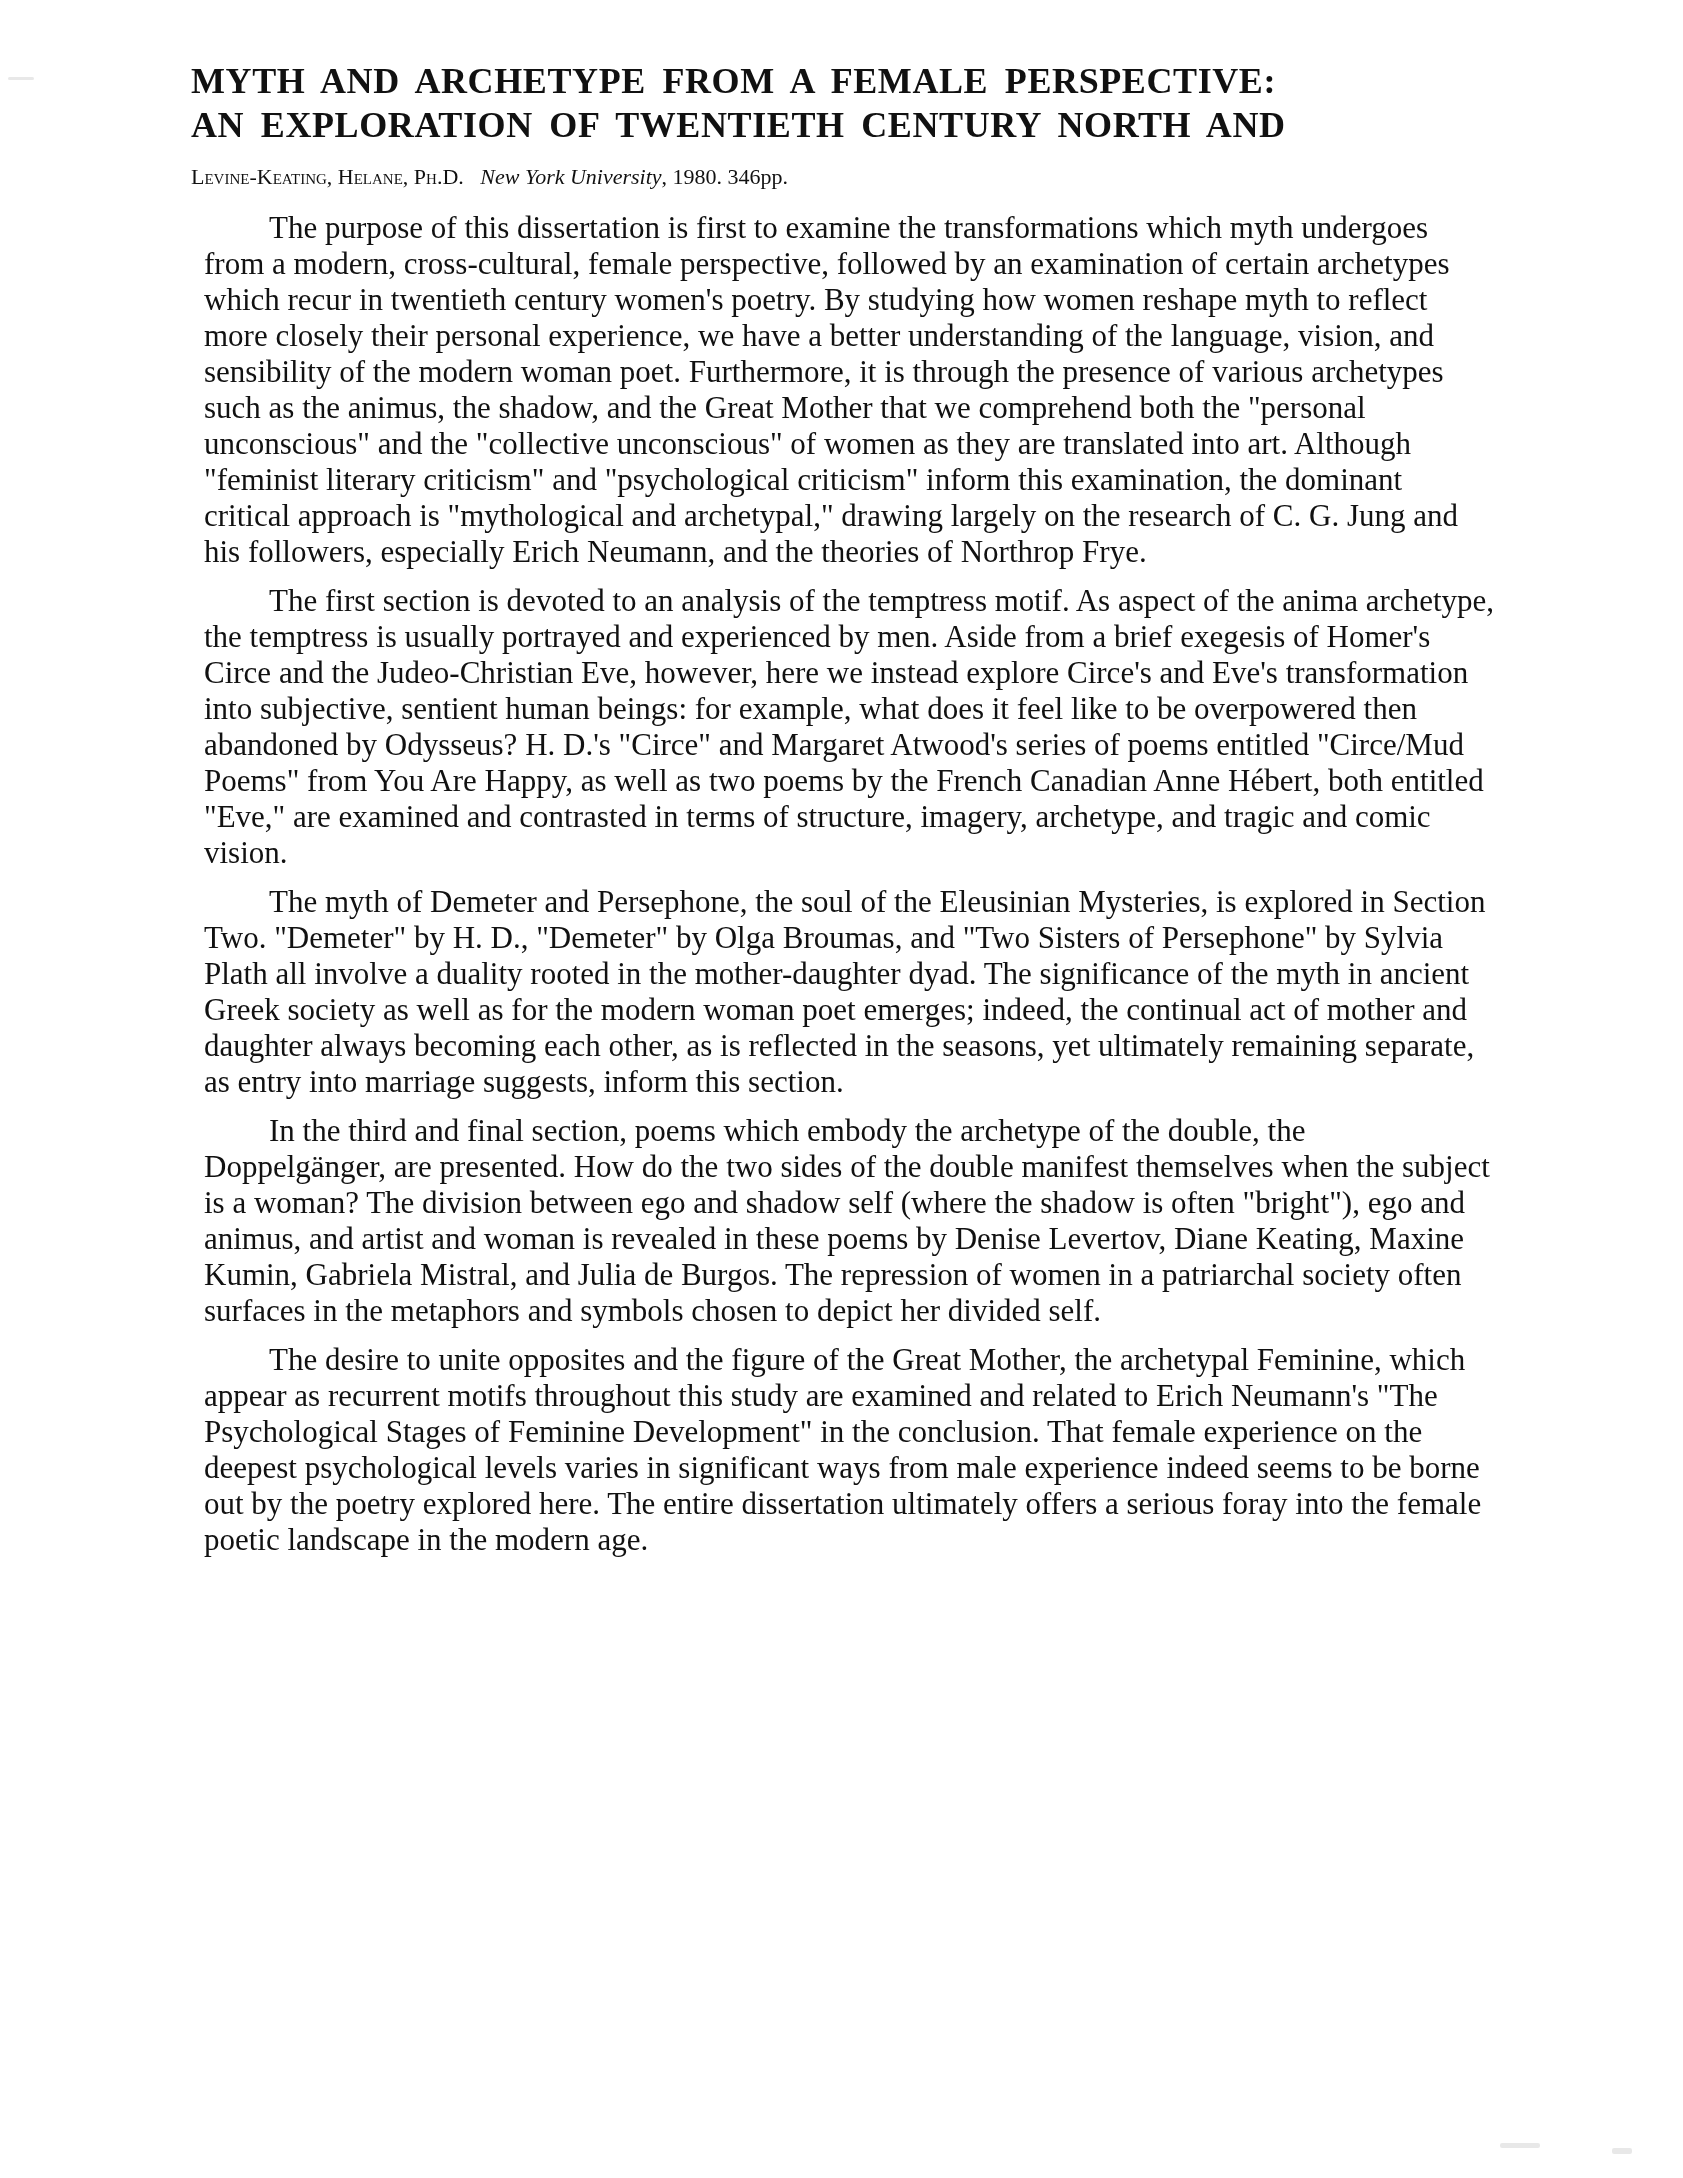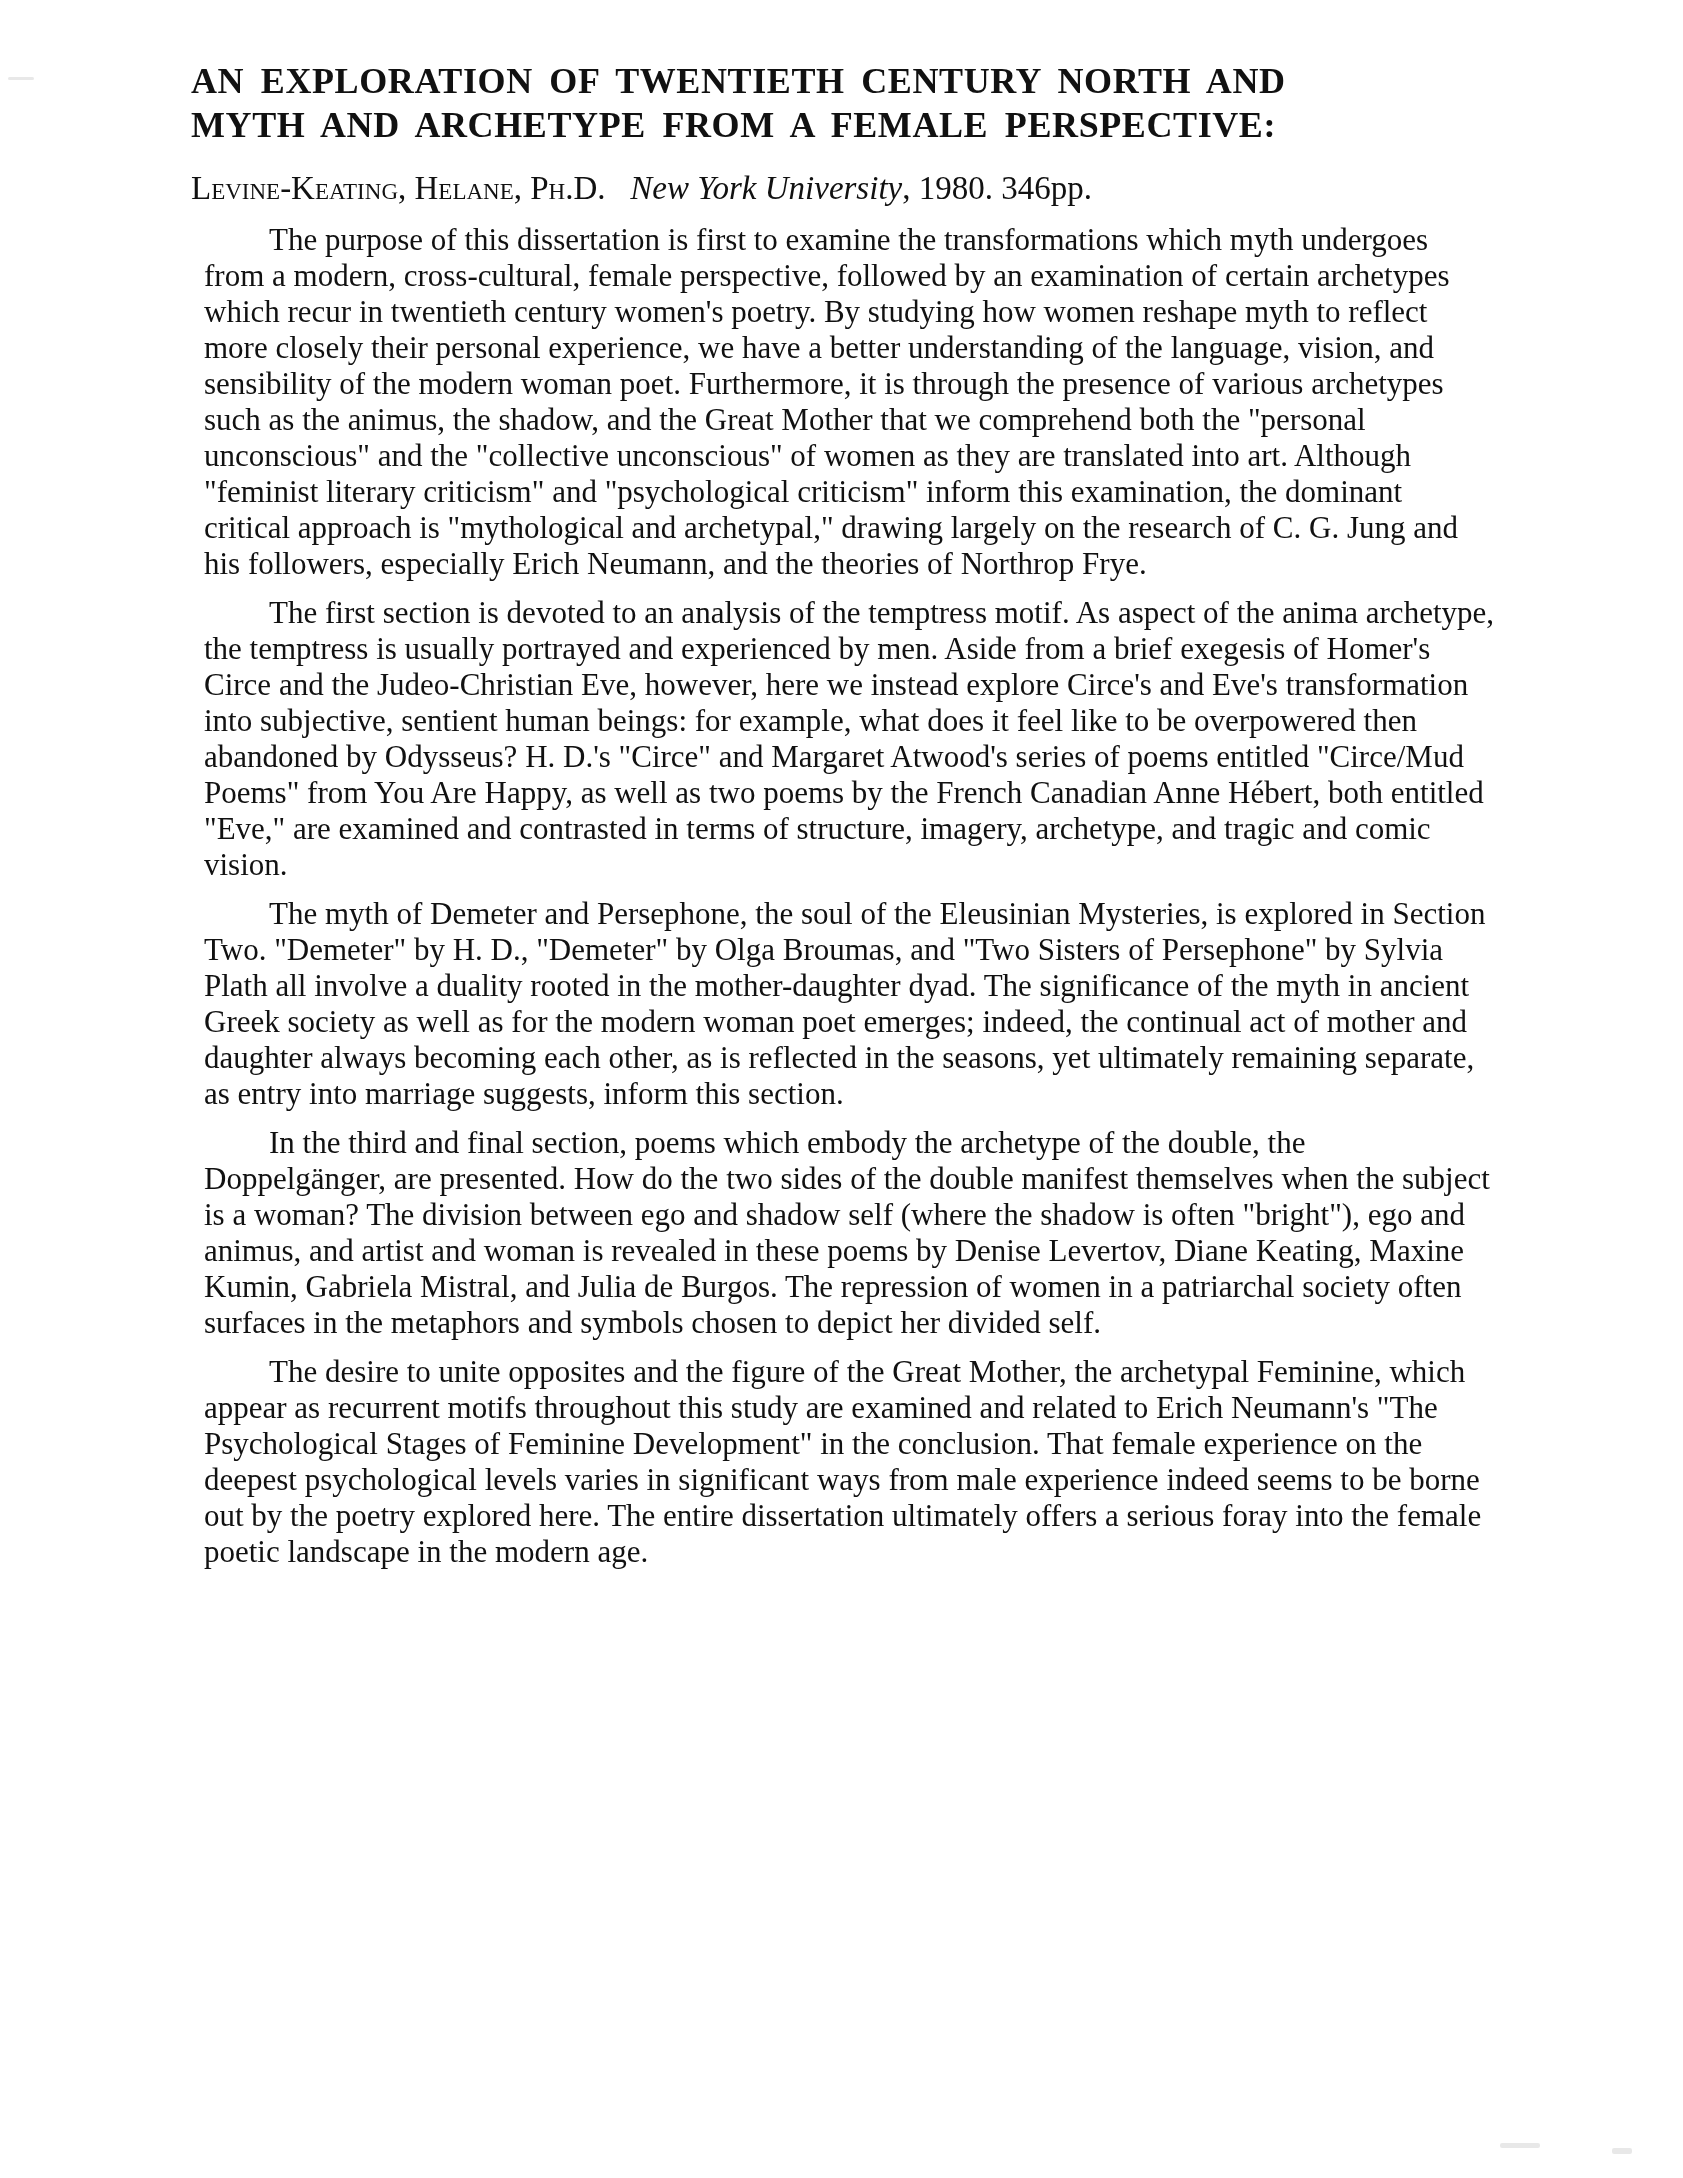--- a/index.html
+++ b/index.html
@@ -40,23 +40,23 @@
     align-items: baseline;
     white-space: nowrap;
   }
   .order-no {
     text-transform: none;
     font-size: 35px;
     letter-spacing: 0;
     word-spacing: 2px;
   }
   .meta {
-    font-size: 33px;
+    font-size: 22px;
     line-height: 41px;
-    margin-top: 21px;
+    margin-top: 9px;
     white-space: nowrap;
   }
   .author {
     font-variant: small-caps;
   }
   .univ {
     font-style: italic;
   }
   .adviser-row {
     font-size: 32px;
@@ -80,22 +80,22 @@
     border-radius: 2px;
     opacity: 0.6;
   }
 </style>
 </head>
 <body>
 
 <div class="page">
 
   <h1 class="title">
+    <span class="title-line">MYTH AND ARCHETYPE FROM A FEMALE PERSPECTIVE:</span>
     <span class="title-line">AN EXPLORATION OF TWENTIETH CENTURY NORTH AND</span>
-    <span class="title-line">MYTH AND ARCHETYPE FROM A FEMALE PERSPECTIVE:</span>
   </h1>
 
   <div class="meta">
     <span class="author">Levine-Keating, Helane, Ph.D.</span>
     <span>&nbsp;</span>
     <span class="univ">New York University</span><span>, 1980.  346pp.</span>
   </div>
 
 
   <div class="body">

